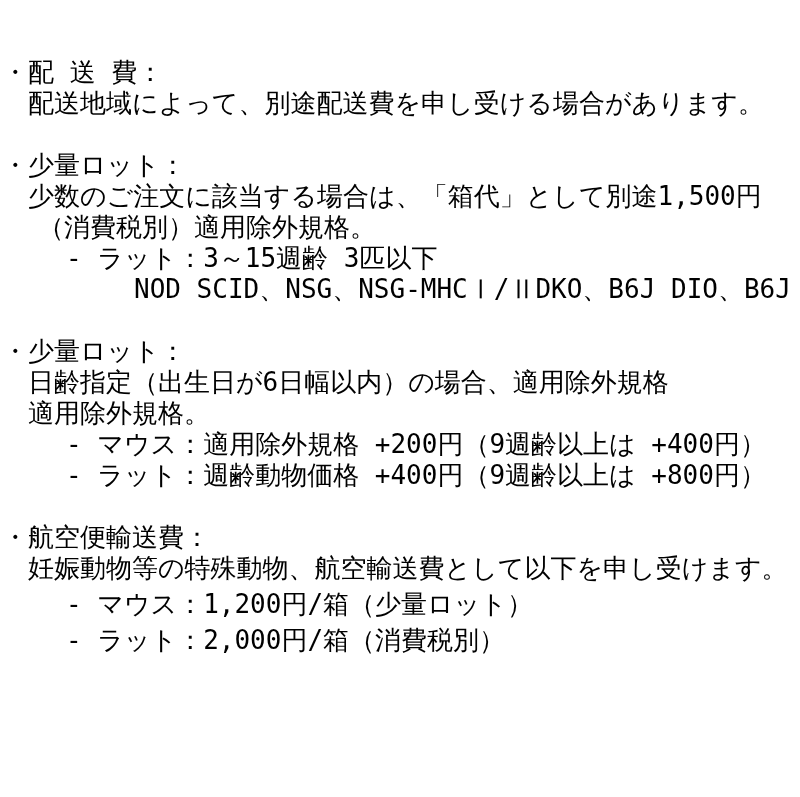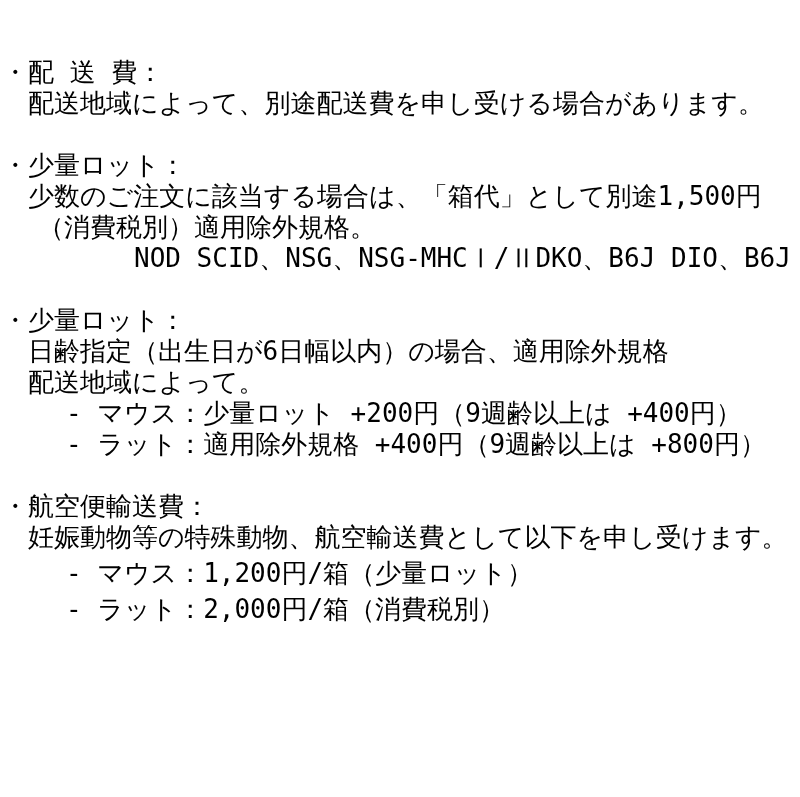--- a/index.html
+++ b/index.html
@@ -45,28 +45,29 @@
 <div class="doc">
   <div>
       <section class="section">
         <div class="line heading">・配 送 費：</div>
         <div class="line body">配送地域によって、別途配送費を申し受ける場合があります。</div>
       </section>
       <section class="section">
         <div class="line heading">・少量ロット：</div>
         <div class="line body">少数のご注文に該当する場合は、「箱代」として別途1,500円</div>
         <div class="line paren">（消費税別）適用除外規格。</div>
+        <div class="line dash">- ラット：3～15週齢 3匹以下</div>
         <div class="line cont">NOD SCID、NSG、NSG-MHCⅠ/ⅡDKO、B6J DIO、B6J NASH</div>
       </section>
       <section class="section">
         <div class="line heading">・少量ロット：</div>
         <div class="line body">日齢指定（出生日が6日幅以内）の場合、適用除外規格</div>
-        <div class="line body">配送地域によって。</div>
-        <div class="line dash">- マウス：少量ロット +200円（9週齢以上は +400円）</div>
-        <div class="line dash">- ラット：適用除外規格 +400円（9週齢以上は +800円）</div>
+        <div class="line body">適用除外規格。</div>
+        <div class="line dash">- マウス：適用除外規格 +200円（9週齢以上は +400円）</div>
+        <div class="line dash">- ラット：週齢動物価格 +400円（9週齢以上は +800円）</div>
       </section>
       <section class="section">
         <div class="line heading">・航空便輸送費：</div>
         <div class="line body">妊娠動物等の特殊動物、航空輸送費として以下を申し受けます。</div>
         <div class="line dash spaced">- マウス：1,200円/箱（少量ロット）</div>
         <div class="line dash spaced">- ラット：2,000円/箱（消費税別）</div>
       </section>
     </div>
 </div>
 

